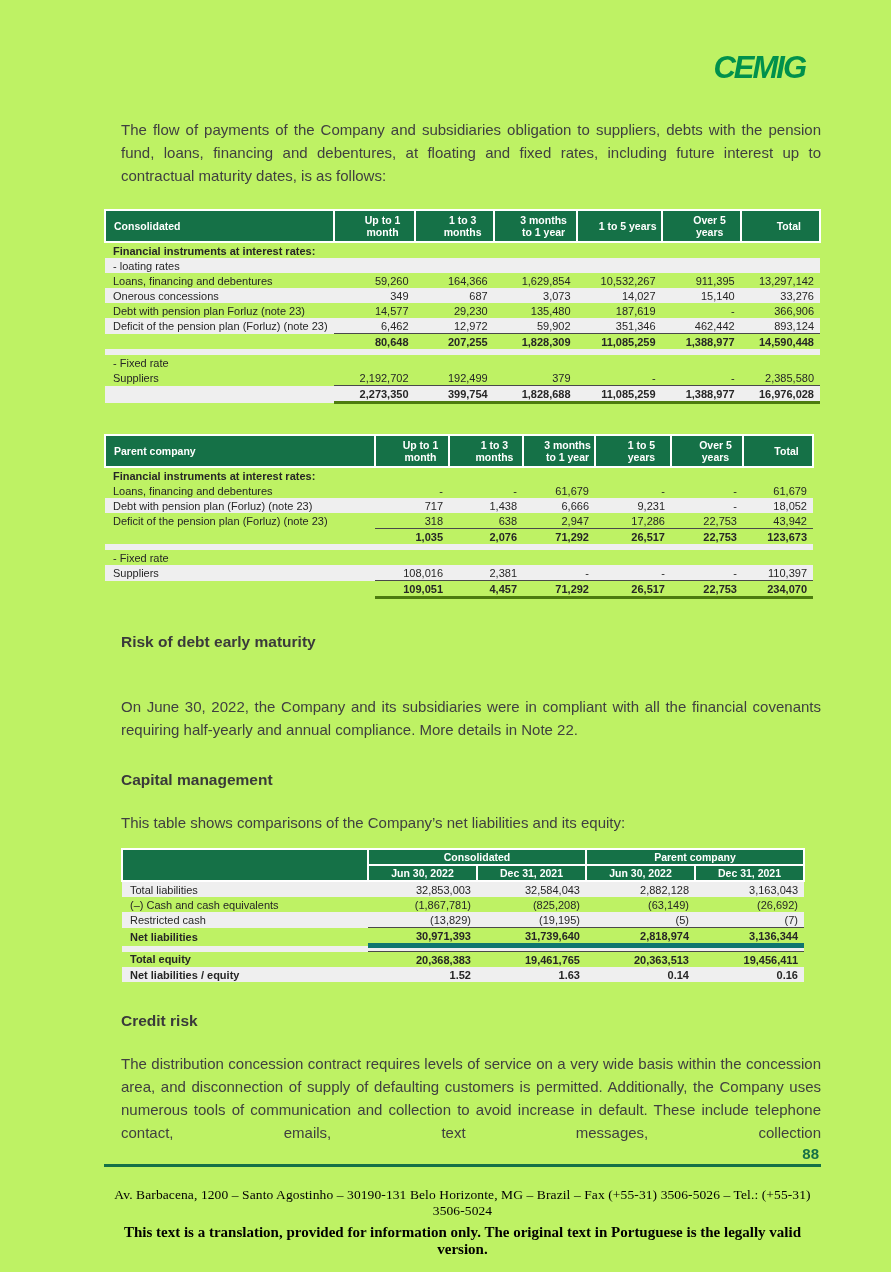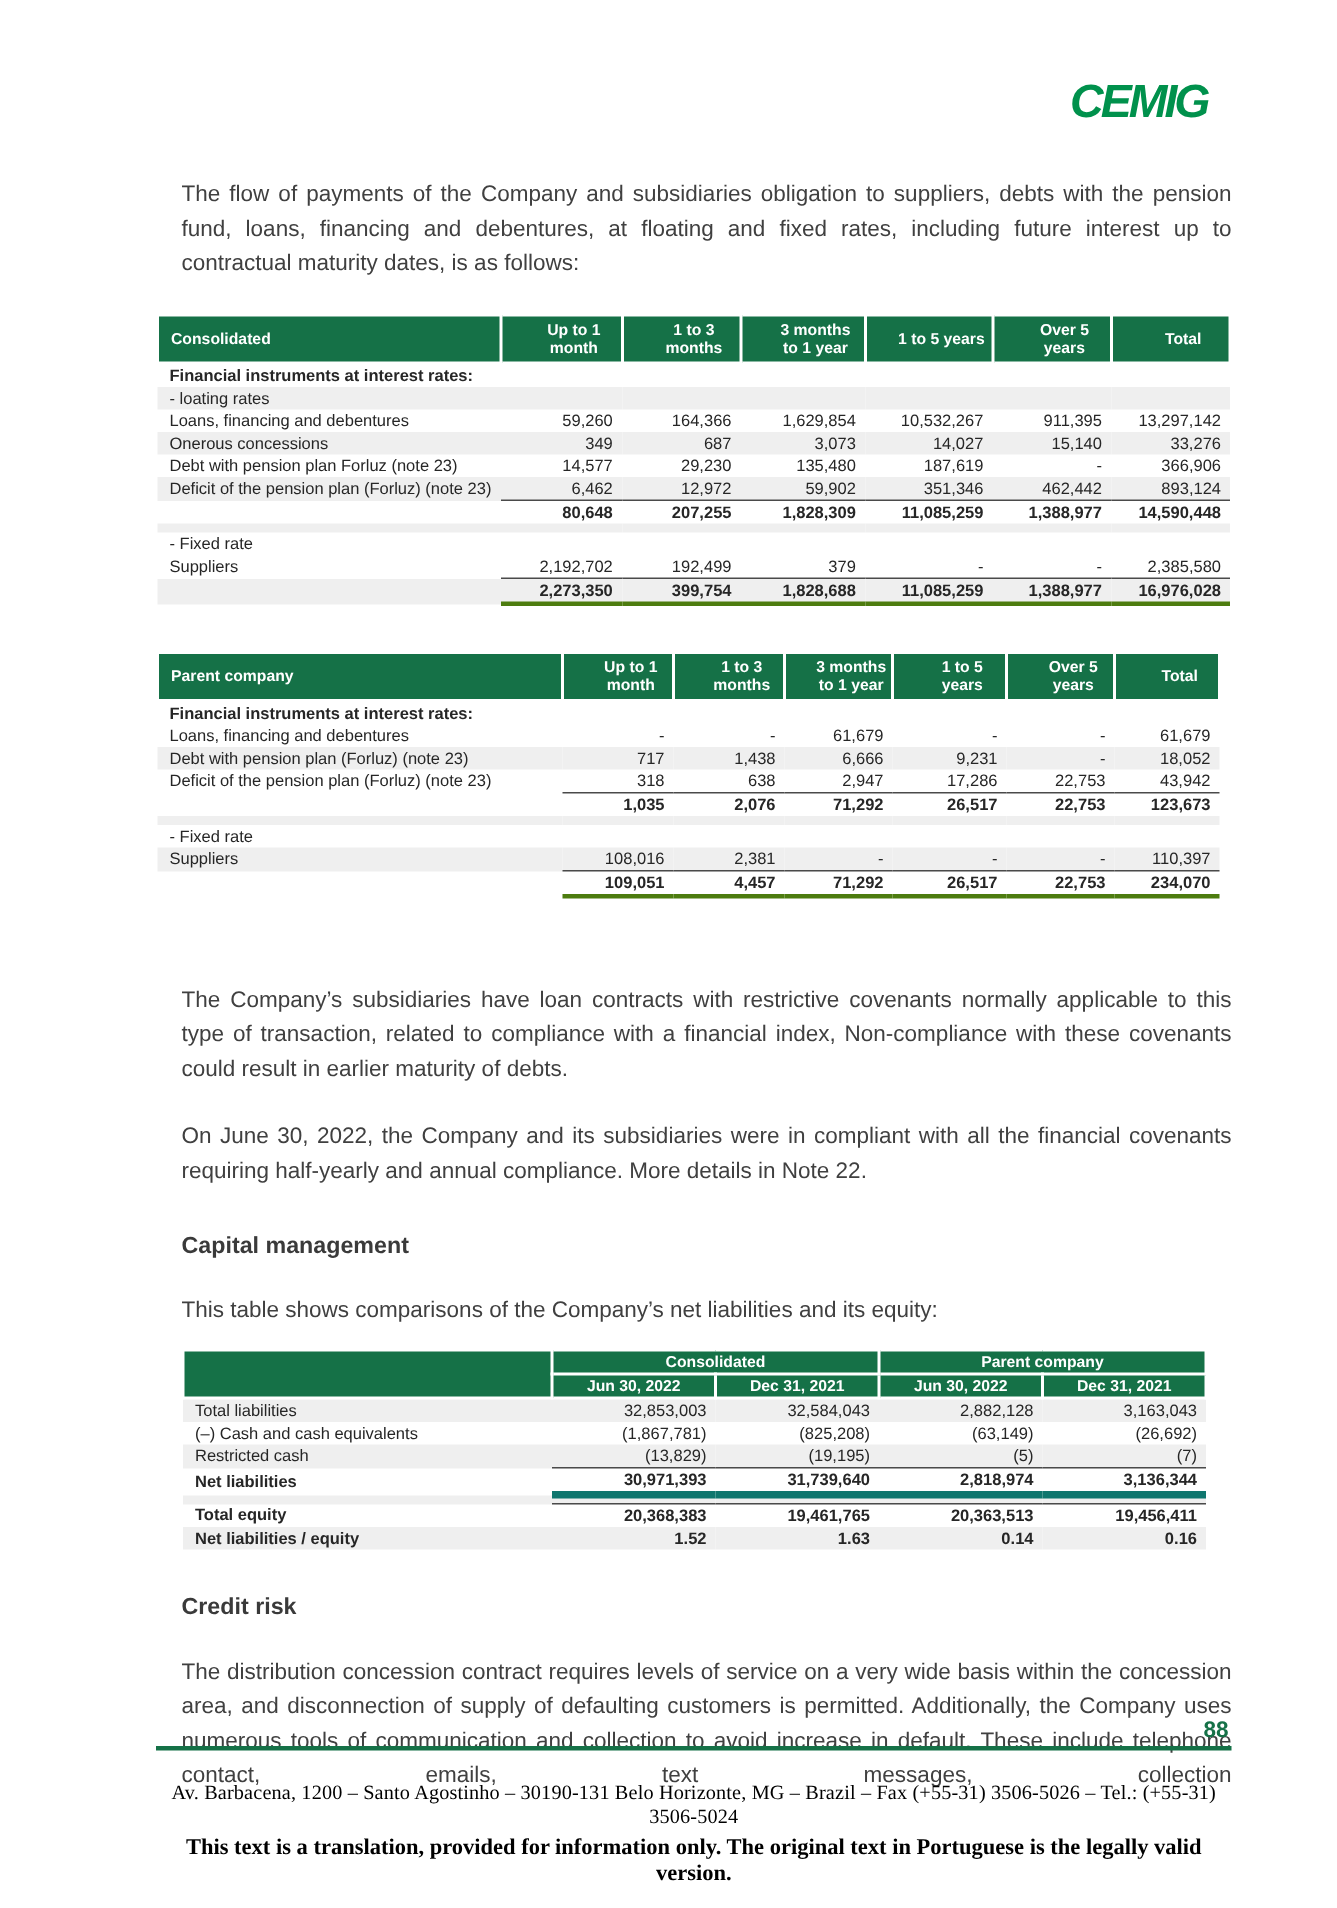--- a/index.html
+++ b/index.html
@@ -1,18 +1,18 @@
 <!DOCTYPE html>
 <html><head>
 <meta charset="utf-8">
 <style>
   * { margin:0; padding:0; box-sizing:border-box; }
   html,body { background:#e8e8e8; }
   .page {
-    width:891px; height:1272px; margin:0 auto; background:#ffffff;
+    width:891px; height:1272px; margin:0 auto; background:#bef264;
     font-family:"Liberation Sans", sans-serif; position:relative; overflow:hidden;
     color:#404040;
   }
   
   .logo {
     position:absolute; top:50px; right:86px;
     font-weight:bold; font-style:italic; font-size:31px; letter-spacing:-2px;
     color:#00914C;
   }
   
@@ -310,22 +310,22 @@
             <td class="num">71,292</td>
             <td class="num">26,517</td>
             <td class="num">22,753</td>
             <td class="num">234,070</td>
           </tr>
         </tbody>
       </table>
 
     <div class="sp34"></div>
 
+    <h3 class="section-h">Risk of debt early maturity</h3>
     <div class="sp22"></div>
-    <p class="body-p">The Company’s subsidiaries have loan contracts with restrictive covenants normally applicable to this type of transaction, related to compliance with a financial index, Non-compliance with these covenants could result in earlier maturity of debts.</p>
     <div class="sp22"></div>
     <p class="body-p">On June 30, 2022, the Company and its subsidiaries were in compliant with all the financial covenants requiring half-yearly and annual compliance. More details in Note 22.</p>
 
     <div class="sp30"></div>
     <h3 class="section-h">Capital management</h3>
     <div class="sp22"></div>
     <p class="body-p">This table shows comparisons of the Company’s net liabilities and its equity:</p>
 
     <div class="sp14"></div>
 

